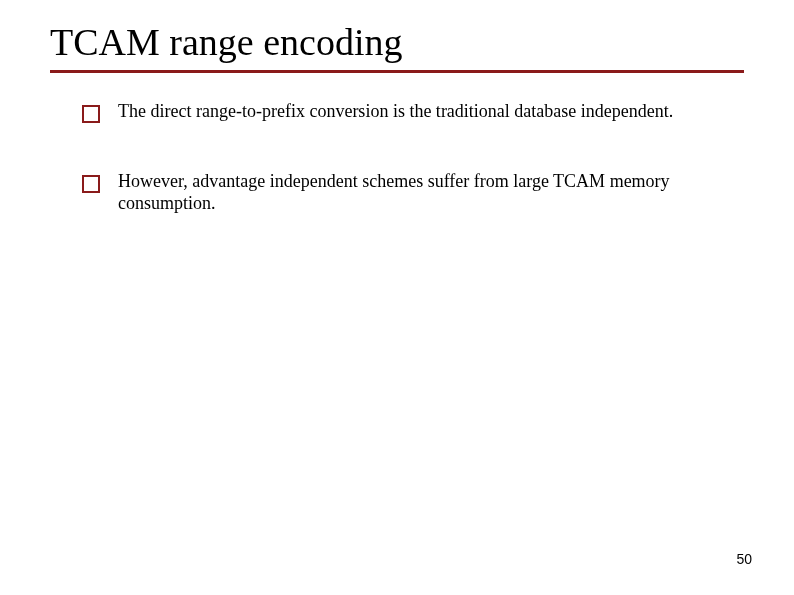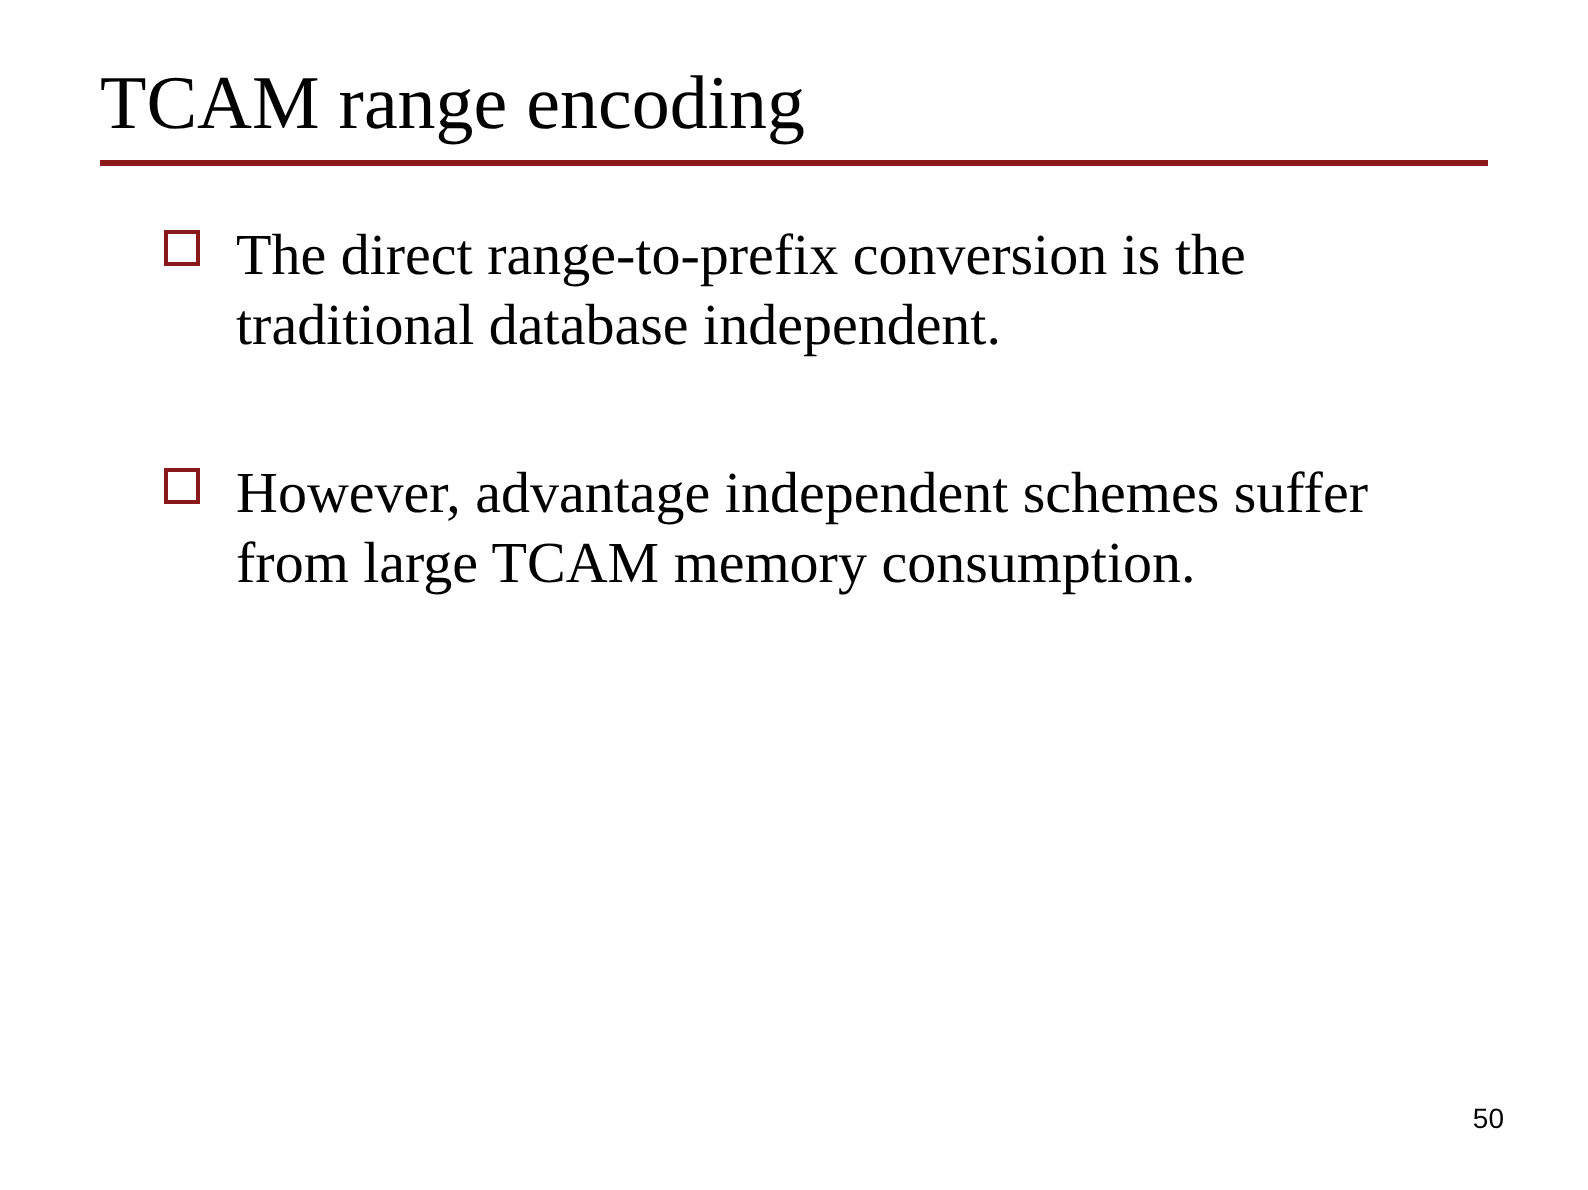--- a/index.html
+++ b/index.html
@@ -1,41 +1,41 @@
 <!DOCTYPE html>
 <html><head>
 <meta charset="utf-8">
 <style>
   * { margin: 0; padding: 0; box-sizing: border-box; }
   html, body { width: 794px; height: 595px; background: #ffffff; font-family: "Times New Roman", Times, serif; color: #000; }
   .slide {
     width: 794px;
     height: 595px;
     position: relative;
-    padding: 30px 50px 0 50px;
+    padding: 20px 50px 0 50px;
   }
   .title {
     font-size: 38px;
     font-weight: 400;
     letter-spacing: 0px;
     margin-bottom: 6px;
   }
   .rule {
     border: none;
     border-top: 3px solid #8a1a1a;
     margin-bottom: 28px;
   }
   .bullets {
     list-style: none;
     padding-left: 32px;
     padding-right: 10px;
   }
   .bullet-item {
     position: relative;
-    font-size: 29px;
+    font-size: 18px;
     line-height: 1.22;
     margin-bottom: 48px;
     padding-left: 36px;
   }
   .bullet-marker {
     position: absolute;
     left: 0;
     top: 4px;
     width: 18px;
     height: 18px;

